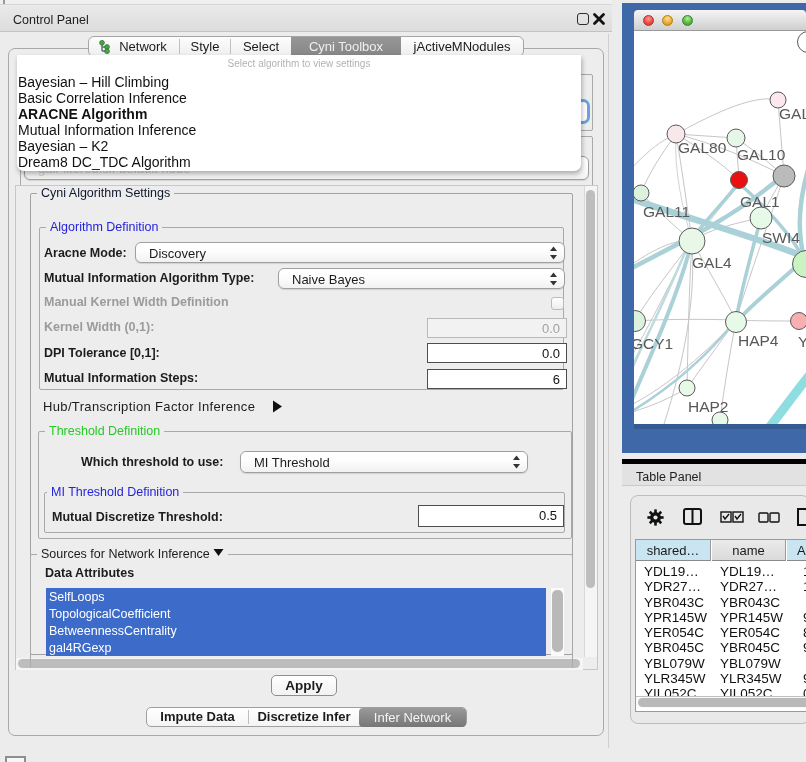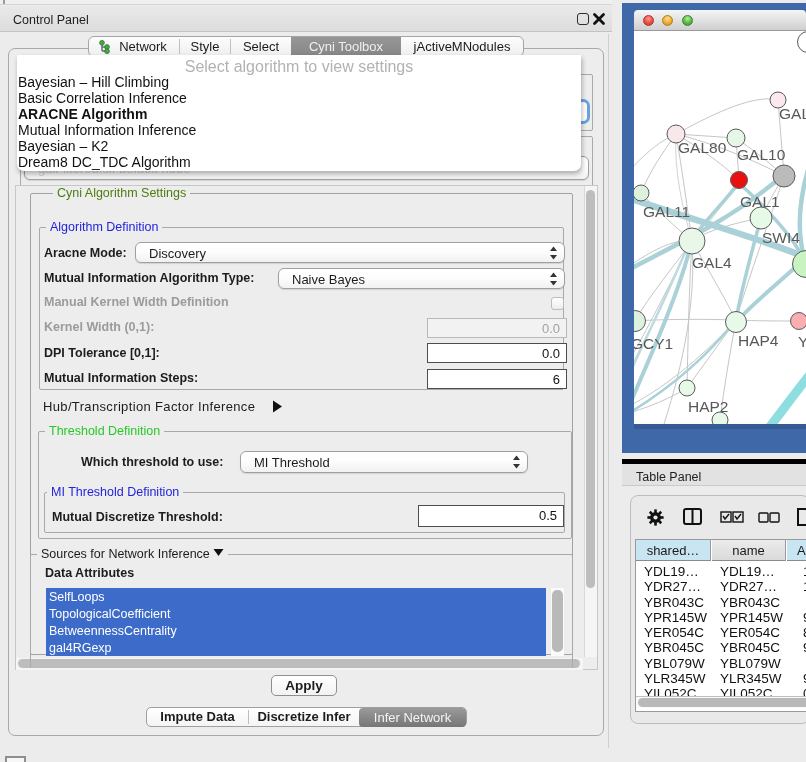--- a/index.html
+++ b/index.html
@@ -48,21 +48,21 @@
 
   <div class="abs" style="left:15px;top:185px;width:583px;height:485px;border:1px solid #c7c7c7;background:#ededed;"></div>
 
   <div class="abs" style="left:584px;top:186px;width:13px;height:471px;background:#f5f5f5;border-left:1px solid #d8d8d8;"></div>
   <div class="abs" style="left:586px;top:190px;width:9px;height:398px;background:#bdbdbd;border-radius:5px;"></div>
 
   <div class="abs" style="left:16px;top:658px;width:567px;height:12px;background:#f5f5f5;"></div>
   <div class="abs" style="left:18px;top:659px;width:562px;height:9px;background:#bdbdbd;border-radius:5px;"></div>
 
   <div class="group" style="left:30px;top:193px;width:543px;height:462px;border-color:#a2a2a2;">
-    <span class="gtitle" style="color:#4d7c0f;margin-left:16px;">Cyni Algorithm Settings</span>
+    <span class="gtitle" style="color:#0f172a;">Cyni Algorithm Settings</span>
   </div>
 
   <div class="group" style="left:39px;top:227px;width:525px;height:163px;">
     <span class="gtitle" style="color:#2323dd;">Algorithm Definition</span>
   </div>
   <div class="lbl abs" style="left:44px;top:246px;">Aracne Mode:</div>
   <div class="combo" style="left:135px;top:242px;width:430px;height:21px;">
       <span class="ctext">Discovery</span>
     <svg class="spin" width="9" height="14" viewBox="0 0 9 14">
         <path d="M4.5 0.5 L8 5 L1 5 Z" fill="#333"></path>
@@ -141,21 +141,21 @@
     </div>
     <div style="width:1px;background:#c0c0c0;margin:2px 0;"></div>
     <div style="width:50px;text-align:center;font-size:13px;color:#1a1a1a;line-height:19px;">Style</div>
     <div style="width:1px;background:#c0c0c0;margin:2px 0;"></div>
     <div style="width:60px;text-align:center;font-size:13px;color:#1a1a1a;line-height:19px;">Select</div>
     <div style="width:110px;background:linear-gradient(#979797,#868686);text-align:center;font-size:13px;color:#efefef;line-height:19px;">Cyni Toolbox</div>
     <div style="flex:1;text-align:center;font-size:13px;color:#1a1a1a;line-height:19px;">jActiveMNodules</div>
   </div>
 
   <div class="abs" style="left:17px;top:55px;width:564px;height:116px;background:#fff;border-radius:0 0 7px 7px;box-shadow:1px 3px 5px rgba(0,0,0,0.3);">
-    <div style="position:absolute;top:3px;left:0;width:100%;text-align:center;font-size:16px;color:#b2b2b2;">Select algorithm to view settings</div>
+    <div style="position:absolute;top:3px;left:0;width:100%;text-align:center;font-size:10px;color:#b2b2b2;">Select algorithm to view settings</div>
     <div style="position:absolute;top:19px;left:1px;font-size:14px;color:#111;line-height:16px;white-space:nowrap;">Bayesian – Hill Climbing<br>Basic Correlation Inference<br><b>ARACNE Algorithm</b><br>Mutual Information Inference<br>Bayesian – K2<br>Dream8 DC_TDC Algorithm</div>
   </div>
 </div>
 
 <div class="abs" id="netwin" style="left:622px;top:3px;width:184px;height:450px;background:#3e68a7;">
 
   <div class="abs" style="left:12px;top:7px;width:172px;height:21px;background:linear-gradient(#f5f5f5,#cfcfcf);border-bottom:1px solid #9a9a9a;border-radius:4px 4px 0 0;">
     <div class="abs" style="left:9px;top:5px;width:11px;height:11px;border-radius:50%;background:radial-gradient(circle at 50% 30%, #ff9a94 0%, #ee4b42 55%, #c93931 100%);border:0.5px solid #a33;"></div>
     <div class="abs" style="left:28px;top:5px;width:11px;height:11px;border-radius:50%;background:radial-gradient(circle at 50% 30%, #ffe09a 0%, #f0a93a 55%, #c9882b 100%);border:0.5px solid #a80;"></div>
     <div class="abs" style="left:48px;top:5px;width:11px;height:11px;border-radius:50%;background:radial-gradient(circle at 50% 30%, #b8eca0 0%, #59b83f 55%, #3f9230 100%);border:0.5px solid #383;"></div>

